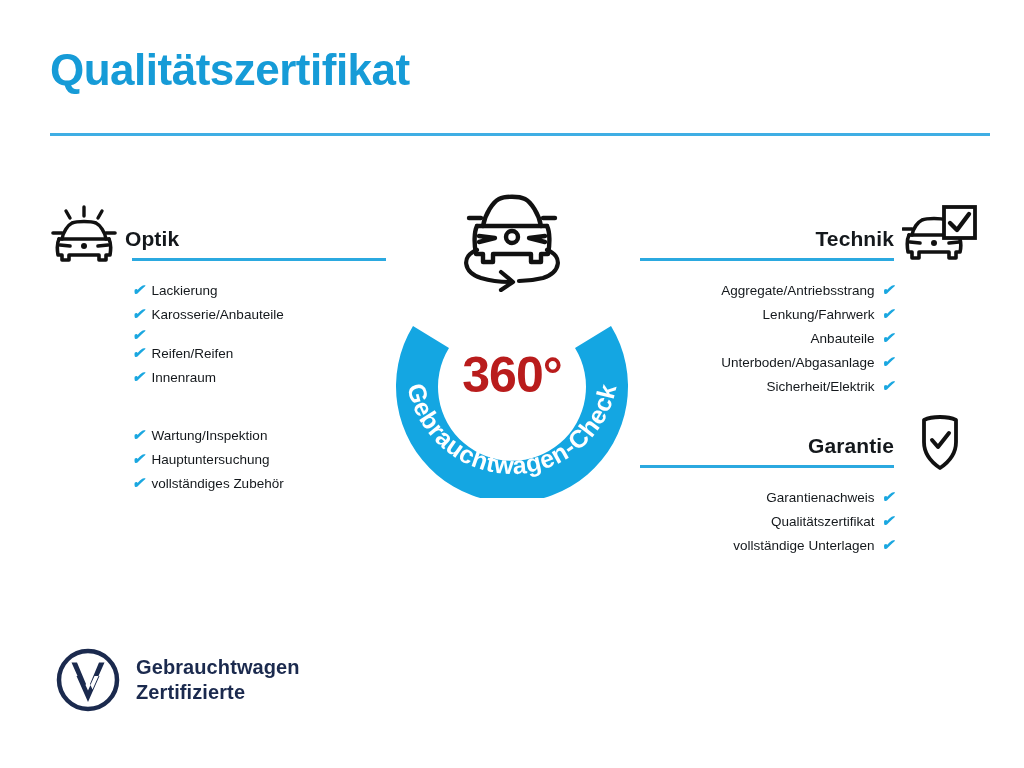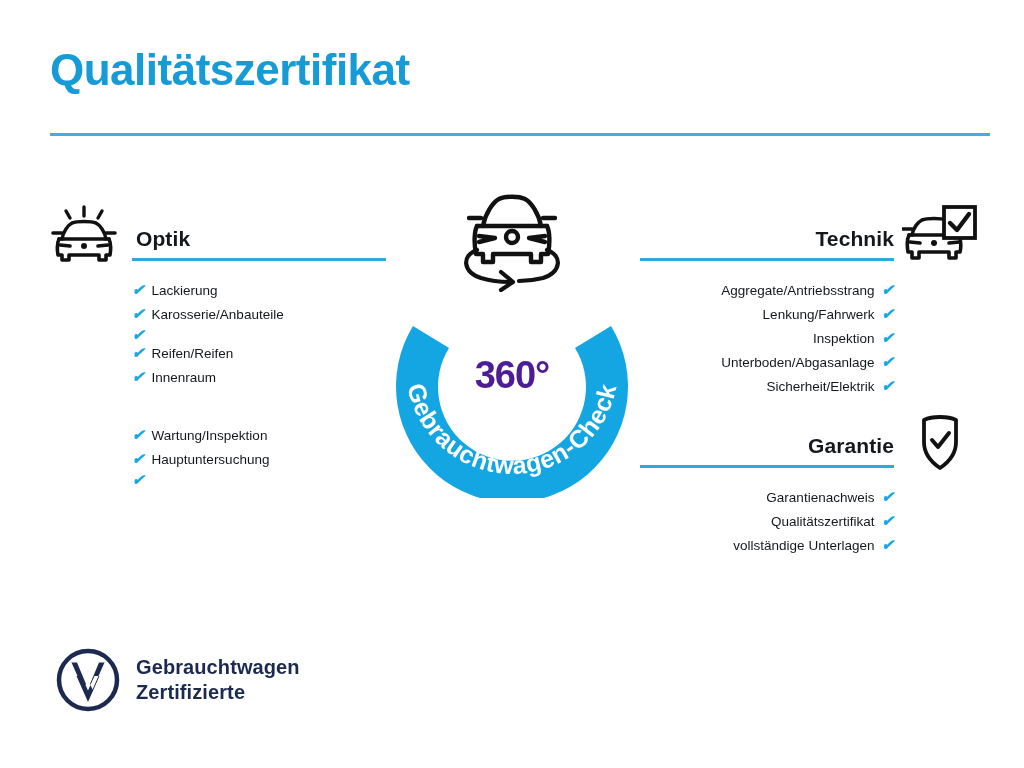--- a/index.html
+++ b/index.html
@@ -64,21 +64,21 @@
 
   .quad-title {
     position: absolute;
     bottom: 16px;
     font-size: 21px;
     font-weight: bold;
     color: #14181C;
     letter-spacing: 0.1px;
     white-space: nowrap;
   }
-  .quad.left  .quad-title { left: 88px; }
+  .quad.left  .quad-title { left: 77px; }
   .quad.right .quad-title { right: 84px; }
 
   .quad-rule {
     position: absolute;
     bottom: 6px;
     height: 3px;
     background: #2BA9E0;
     width: 254px;
   }
   .quad.left  .quad-rule { left: 84px; }
@@ -138,23 +138,23 @@
     left: 0;
     top: 72px;
     width: 266px;
     height: 238px;
     display: flex;
     align-items: center;
     justify-content: center;
     pointer-events: none;
   }
   .badge-center span {
-    font-size: 38px;
-    font-weight: bold;
-    color: #4c1d95;
+    font-size: 50px;
+    font-weight: bold;
+    color: #b91c1c;
     letter-spacing: -1px;
     transform: translateY(-4px);
   }
 
   
   .footer-logo {
     position: absolute;
     left: 56px;
     top: 648px;
     display: flex;
@@ -229,20 +229,21 @@
     <li>
         <span class="check">✔</span>
         <span>Wartung/Inspektion</span>
       </li>
     <li>
         <span class="check">✔</span>
         <span>Hauptuntersuchung</span>
       </li>
     <li>
         <span class="check">✔</span>
+        <span>vollständiges Zubehör</span>
       </li>
   </ul>
 </div>
 
 <div class="quad right quad-technik">
   <div class="quad-head">
     <div class="quad-icon">
       <svg viewBox="0 0 76 62" width="76" height="62" aria-hidden="true">
         <g stroke="#111" stroke-width="3.6" fill="none" stroke-linejoin="round" stroke-linecap="round">
           <path d="M10 30 C11 23 16 17 20 15 C25 13 39 13 44 15"></path>
@@ -264,21 +265,21 @@
   <ul class="quad-list">
     <li>
         <span>Aggregate/Antriebsstrang</span>
         <span class="check">✔</span>
       </li>
     <li>
         <span>Lenkung/Fahrwerk</span>
         <span class="check">✔</span>
       </li>
     <li>
-        <span>Inspektion</span>
+        <span>Anbauteile</span>
         <span class="check">✔</span>
       </li>
     <li>
         <span>Unterboden/Abgasanlage</span>
         <span class="check">✔</span>
       </li>
     <li>
         <span>Sicherheit/Elektrik</span>
         <span class="check">✔</span>
       </li>

